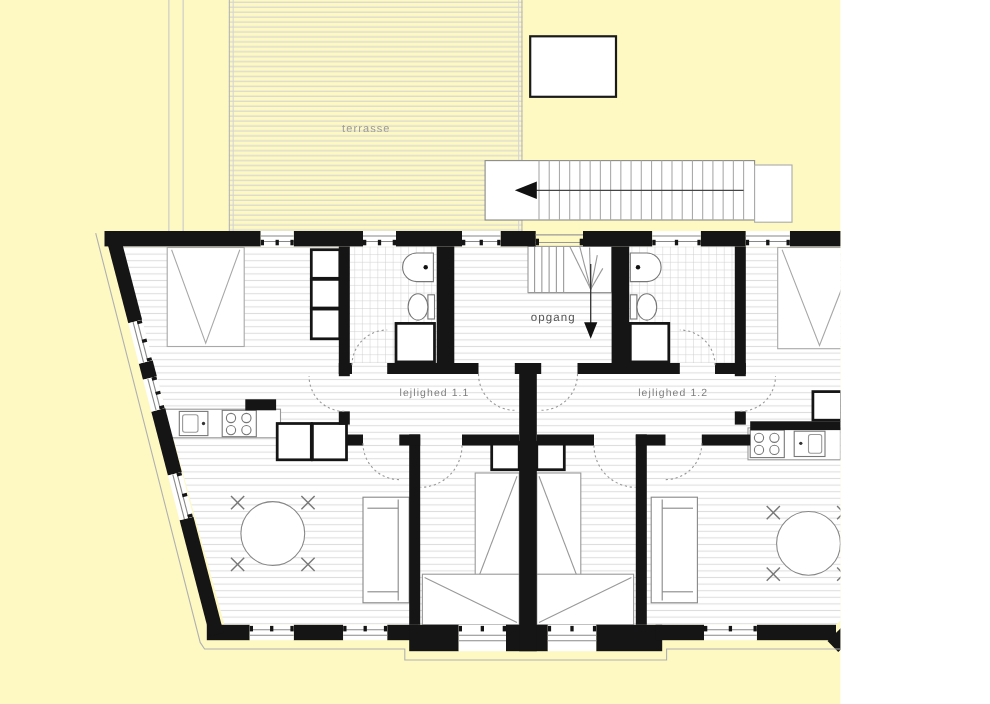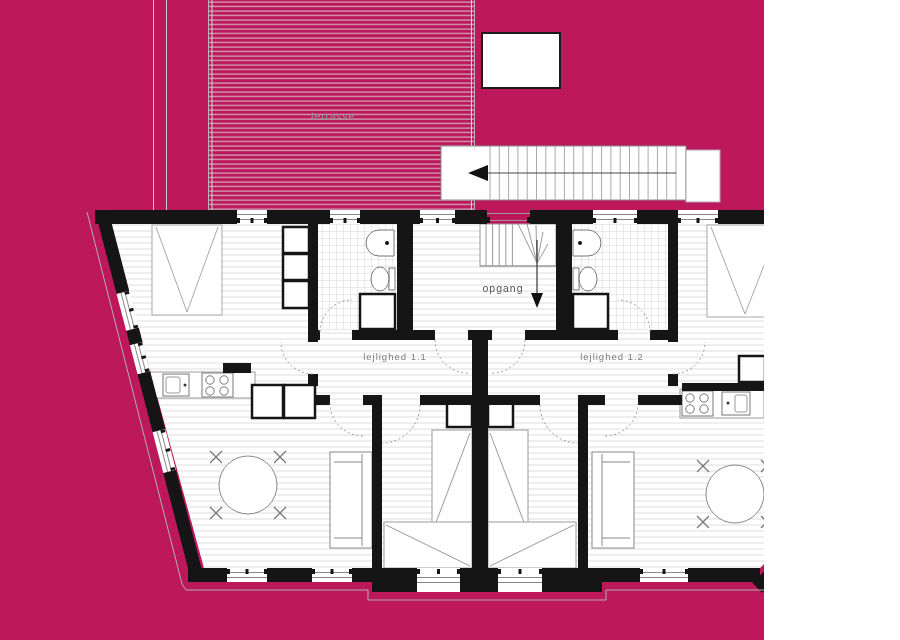--- a/index.html
+++ b/index.html
@@ -1,16 +1,16 @@
 <!DOCTYPE html>
 <html><head>
 <meta charset="utf-8">
 <style>
   html,body{margin:0;padding:0;background:#fff;}
-  .stage{position:relative;width:764px;height:640px;background:#be185d;overflow:hidden;
+  .stage{position:relative;width:764px;height:640px;background:#fef9c3;overflow:hidden;
          font-family:"Liberation Sans", sans-serif;}
   svg{display:block}
   text{font-family:"Liberation Sans", sans-serif;}
   .lbl{letter-spacing:1px;}
 </style>
 </head>
 <body>
 
 <div class="stage">
 <svg width="900" height="640" viewBox="0 0 900 640">

